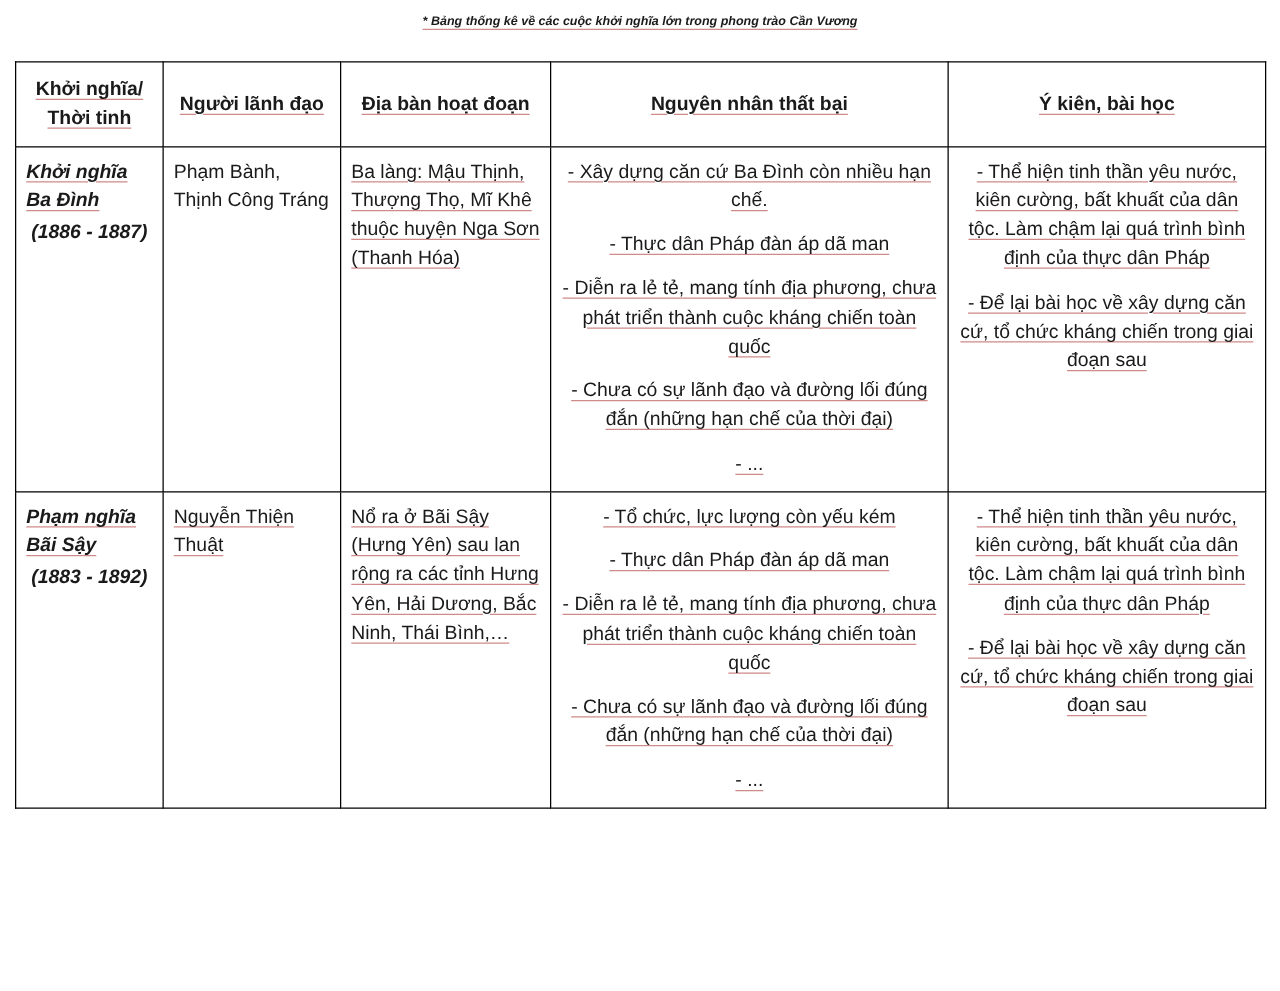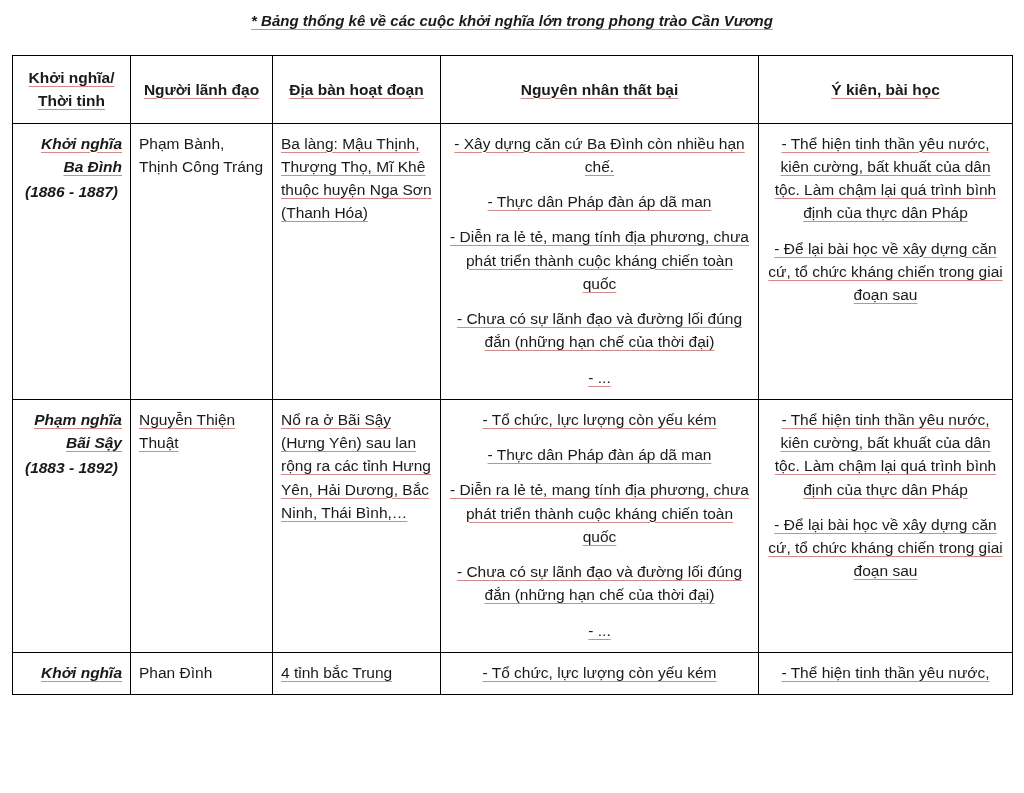--- a/index.html
+++ b/index.html
@@ -17,21 +17,21 @@
   }
   .page {
     width: 1024px;
     box-sizing: border-box;
     padding: 0;
   }
   .doc-title {
     text-align: center;
     font-style: italic;
     font-weight: bold;
-    font-size: 15px;
+    font-size: 10px;
     padding: 12px 0 10px 0;
     text-decoration: underline;
     text-decoration-color: #d08a8a;
     text-underline-offset: 3px;
   }
   table.stat-table {
     border-collapse: collapse;
     width: 1000px;
     margin: 16px 12px;
     table-layout: fixed;
@@ -59,21 +59,21 @@
   }
   col.c1 { width: 118px; }
   col.c2 { width: 142px; }
   col.c3 { width: 168px; }
   col.c4 { width: 318px; }
   col.c5 { width: 254px; }
 
   .name {
     font-weight: bold;
     font-style: italic;
-    text-align: right;
+    text-align: left;
     display: block;
     text-decoration: underline;
     text-decoration-color: #d08a8a;
     text-underline-offset: 3px;
   }
   .years {
     font-weight: bold;
     font-style: italic;
     text-align: center;
     display: block;
@@ -175,33 +175,16 @@
           <p class="item ul">- Diễn ra lẻ tẻ, mang tính địa phương, chưa phát triển thành cuộc kháng chiến toàn quốc</p>
           <p class="item ul">- Chưa có sự lãnh đạo và đường lối đúng đắn (những hạn chế của thời đại)</p>
           <p class="item ul">- ...</p>
         </td>
         <td>
           <p class="item ul">- Thể hiện tinh thần yêu nước, kiên cường, bất khuất của dân tộc. Làm chậm lại quá trình bình định của thực dân Pháp</p>
           <p class="item ul">- Để lại bài học về xây dựng căn cứ, tổ chức kháng chiến trong giai đoạn sau</p>
         </td>
       </tr>
 
-      <tr>
-        <td>
-          <span class="name">Khởi nghĩa</span>
-        </td>
-        <td>
-          <p class="leader plain">Phan Đình</p>
-        </td>
-        <td>
-          <p class="leader ul">4 tỉnh bắc Trung</p>
-        </td>
-        <td>
-          <p class="item ul">- Tổ chức, lực lượng còn yếu kém</p>
-        </td>
-        <td>
-          <p class="item ul">- Thể hiện tinh thần yêu nước,</p>
-        </td>
-      </tr>
 
     </tbody>
   </table>
 </div>
 
 </body></html>

